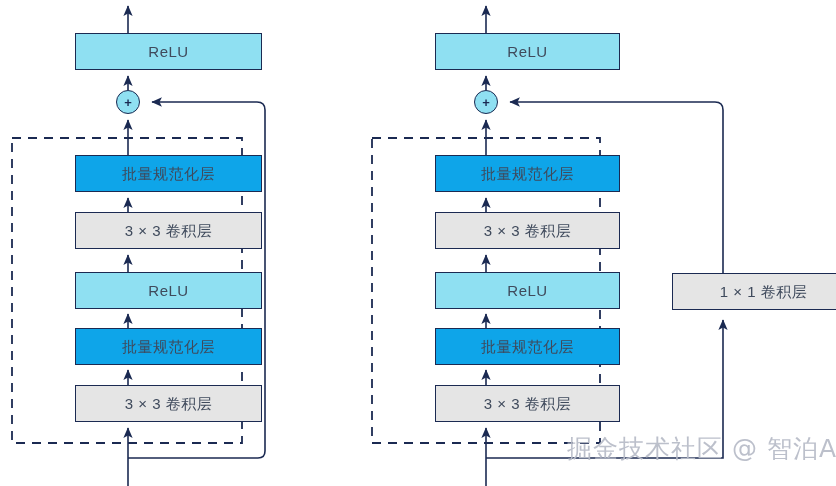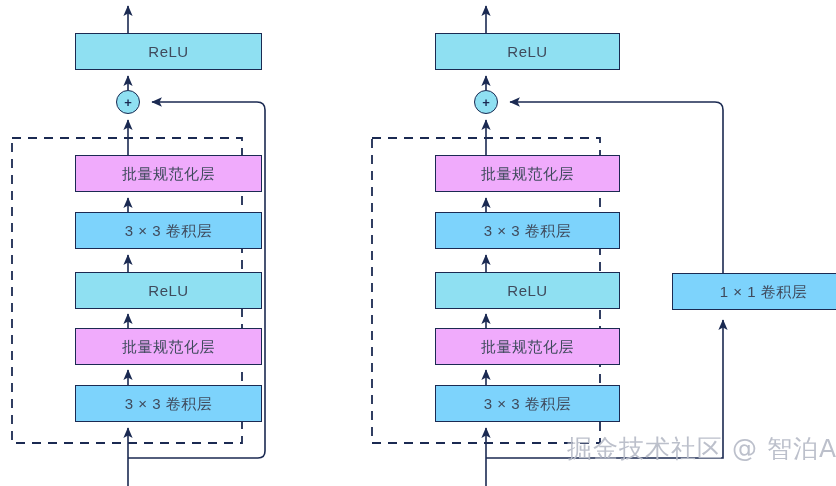--- a/index.html
+++ b/index.html
@@ -34,22 +34,22 @@
     justify-content: center;
     font-size: 15px;
     color: #3f4a5c;
     letter-spacing: 0.5px;
     line-height: 1;
     white-space: nowrap;
     margin-left: 40px;
   }
   .fill-relu-outer { background: #8fe0f2; }
   .fill-relu-inner { background: #8fe0f2; }
-  .fill-conv      { background: #7dd3fc; }
-  .fill-bn        { background: #f0abfc; }
+  .fill-conv      { background: #e5e5e5; }
+  .fill-bn        { background: #0ea5e9; }
   .node .lbl { pointer-events: none; }
 
   .plus-node {
     position: absolute;
     width: 24px;
     height: 24px;
     border-radius: 50%;
     background: #8fe0f2;
     border: 1.6px solid #1b2a52;
     box-sizing: border-box;

